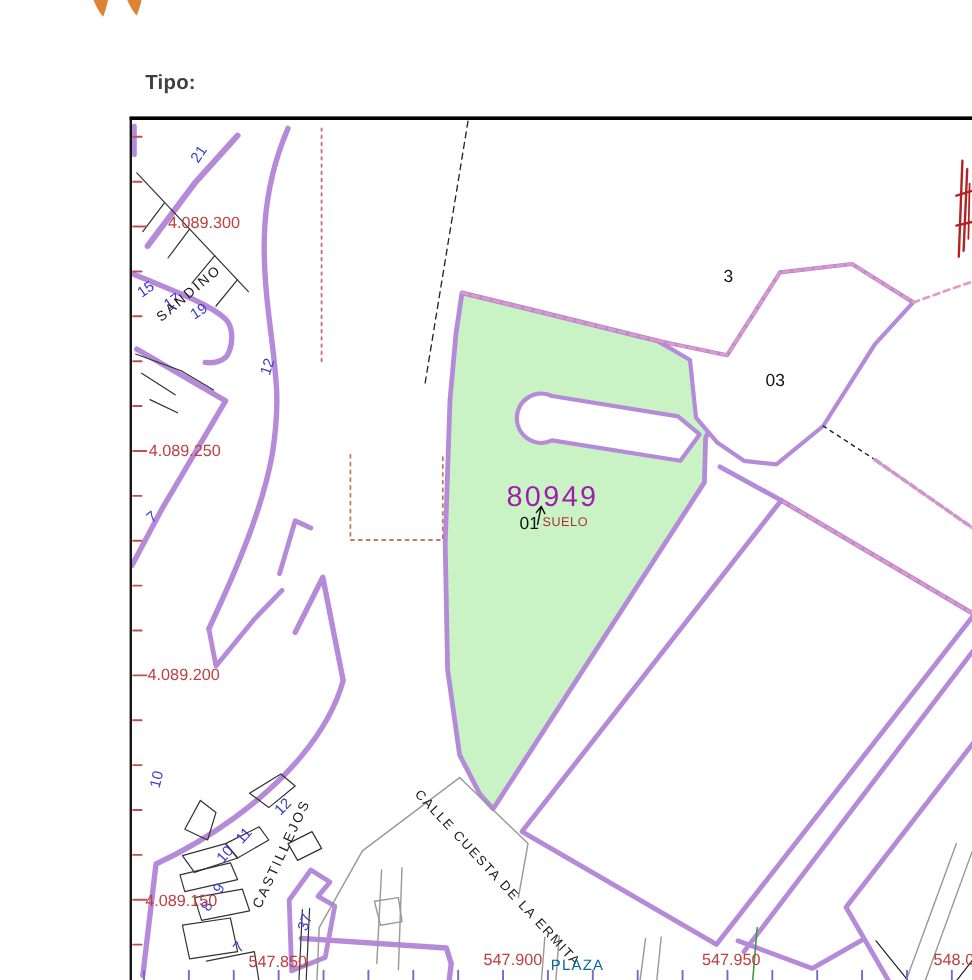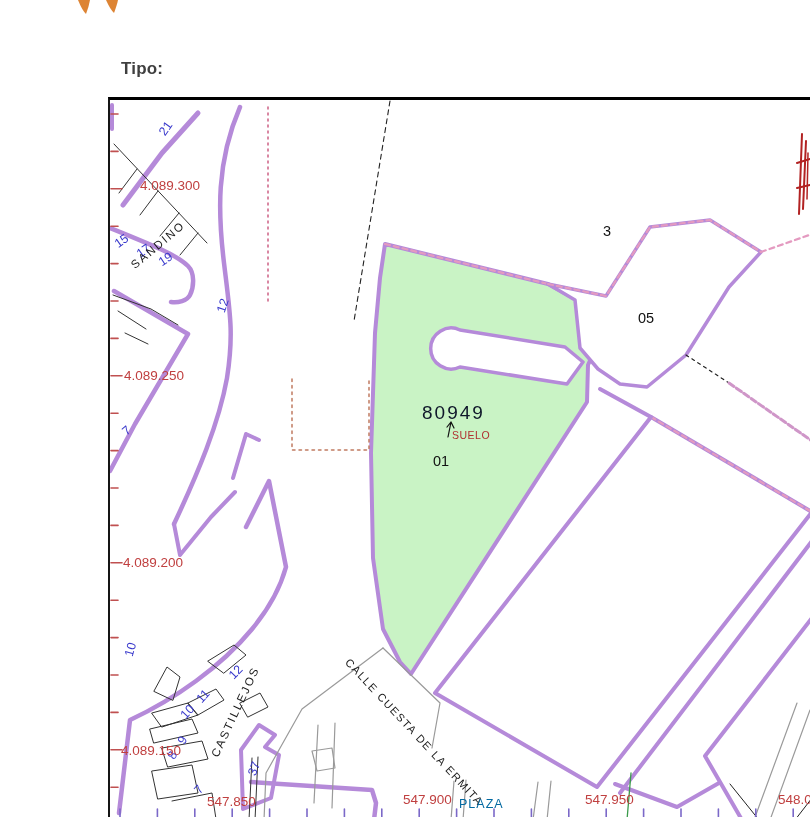--- a/index.html
+++ b/index.html
@@ -14,21 +14,21 @@
   
   #map{position:absolute;left:108px;top:97px;width:702px;height:720px;background:#fff;
        border-top:3px solid #000;border-left:2px solid #151515;overflow:hidden;}
   #map svg{position:absolute;left:0;top:0;}
   #labels{position:absolute;left:0;top:0;width:100%;height:100%;}
   .lbl{position:absolute;white-space:nowrap;transform-origin:0 50%;line-height:1;}
   .red{color:#c04040;font-size:13.5px;}
   .blue{color:#3a3acc;font-size:12.5px;}
   .street{color:#1a1a1a;font-size:11.5px;letter-spacing:2px;}
   .ermita{color:#1a1a1a;font-size:11px;letter-spacing:1.5px;}
-  .purple-id{color:#0f172a;font-size:19px;letter-spacing:2px;}
+  .purple-id{color:#a21caf;font-size:24px;letter-spacing:2px;}
   .black15{color:#111;font-size:14.5px;}
   .smallred{color:#b03030;font-size:10.5px;letter-spacing:0.5px;}
   .plaza{color:#0369a1;font-size:12.5px;letter-spacing:1px;}
 </style>
 </head>
 <body>
 
 <div id="stage">
 
   <svg id="logo" width="60" height="16" viewBox="0 0 60 16">
@@ -188,23 +188,23 @@
         <span class="lbl blue" style="left: 73px; top: 611px; transform: rotate(-48deg);">10</span>
         <span class="lbl blue" style="left: 71px; top: 637px; transform: rotate(-60deg);">9</span>
         <span class="lbl blue" style="left: 61px; top: 652px; transform: rotate(-60deg);">8</span>
         <span class="lbl street" style="left: 105px; top: 651px; transform: rotate(-65deg);">CASTILLEJOS</span>
         <span class="lbl red" style="left: 11px; top: 644px;">4.089.150</span>
         <span class="lbl blue" style="left: 142px; top: 669px; transform: rotate(-70deg);">37</span>
         <span class="lbl blue" style="left: 87px; top: 686px; transform: rotate(-50deg);">7</span>
         <span class="lbl red" style="left: 97px; top: 695px;">547.850</span>
         <span class="lbl ermita" style="left: 237px; top: 555px; transform: rotate(47deg);">CALLE CUESTA DE LA ERMITA</span>
         <span class="lbl purple-id" style="left: 312px; top: 303px;">80949</span>
-        <span class="lbl black15" style="left: 323px; top: 330px; margin-top: 24px;">01</span>
+        <span class="lbl black15" style="left: 323px; top: 330px;">01</span>
         <span class="lbl smallred" style="left: 342px; top: 330px; text-align: right;">SUELO</span>
         <span class="lbl black15" style="left: 493px; top: 124px;">3</span>
-        <span class="lbl black15" style="left: 528px; top: 211px;">05</span>
+        <span class="lbl black15" style="left: 528px; top: 211px;">03</span>
         <span class="lbl red" style="left: 293px; top: 693px;">547.900</span>
         <span class="lbl plaza" style="left: 349px; top: 698px;">PLAZA</span>
         <span class="lbl red" style="left: 475px; top: 693px;">547.950</span>
         <span class="lbl red" style="left: 668px; top: 693px;">548.00</span>
       </div>
   </div>
 </div>
 
 </body></html>

